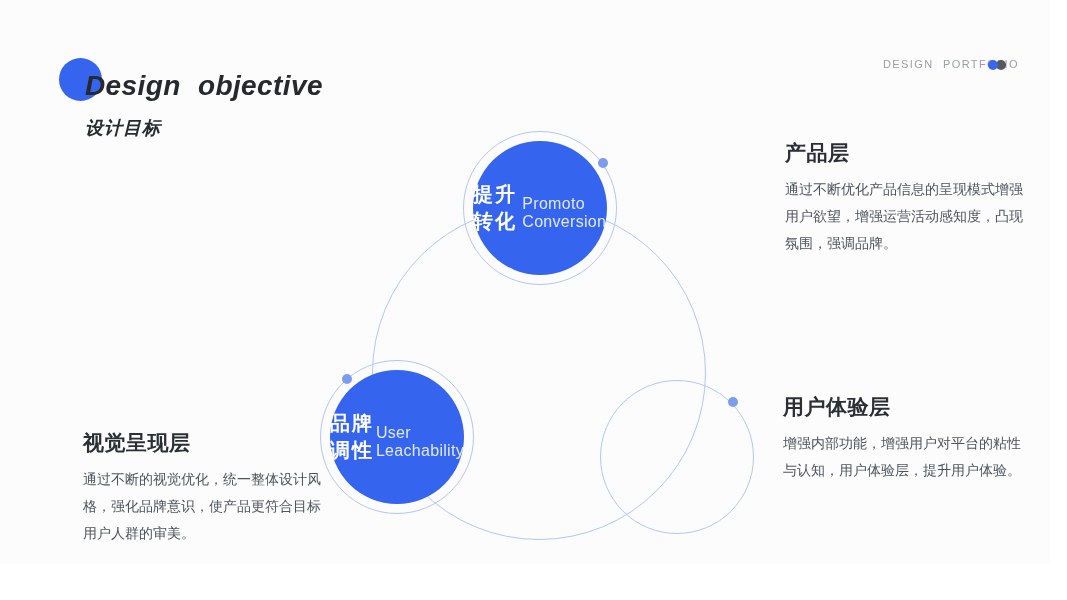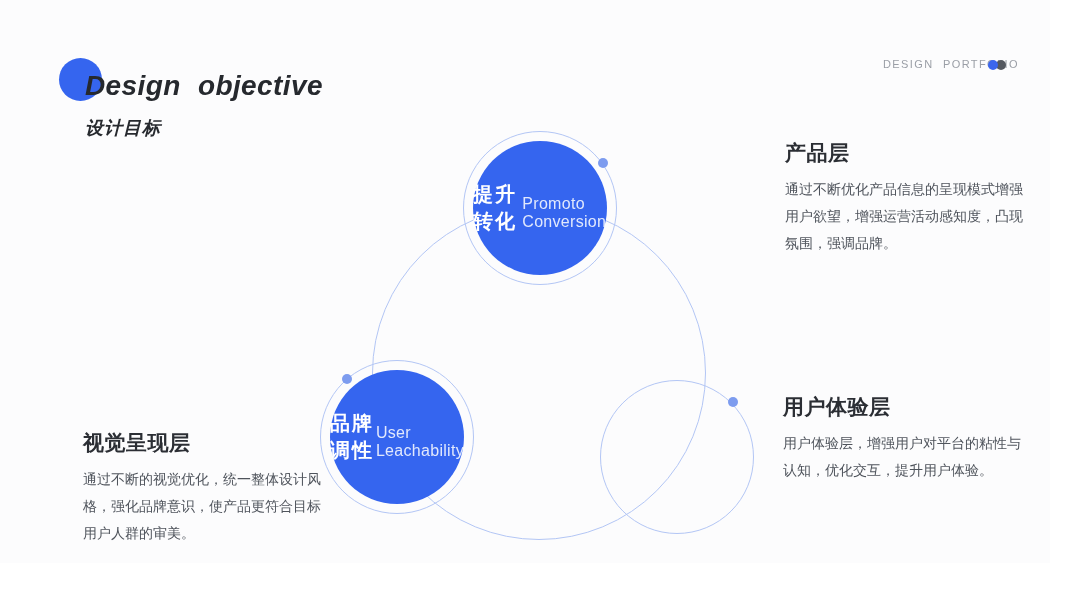--- a/index.html
+++ b/index.html
@@ -91,16 +91,16 @@
     <p>通过不断优化产品信息的呈现模式增强用户欲望，增强运营活动感知度，凸现氛围，强调品牌。</p>
   </div>
 
   <div class="section sec-visual">
     <h2>视觉呈现层</h2>
     <p>通过不断的视觉优化，统一整体设计风格，强化品牌意识，使产品更符合目标用户人群的审美。</p>
   </div>
 
   <div class="section sec-ux">
     <h2>用户体验层</h2>
-    <p>用户体验层，增强用户对平台的粘性与认知，优化交互，提升用户体验。</p>
+    <p>增强内部功能，增强用户对平台的粘性与认知，用户体验层，提升用户体验。</p>
   </div>
 
 </div>
 
 </body></html>

